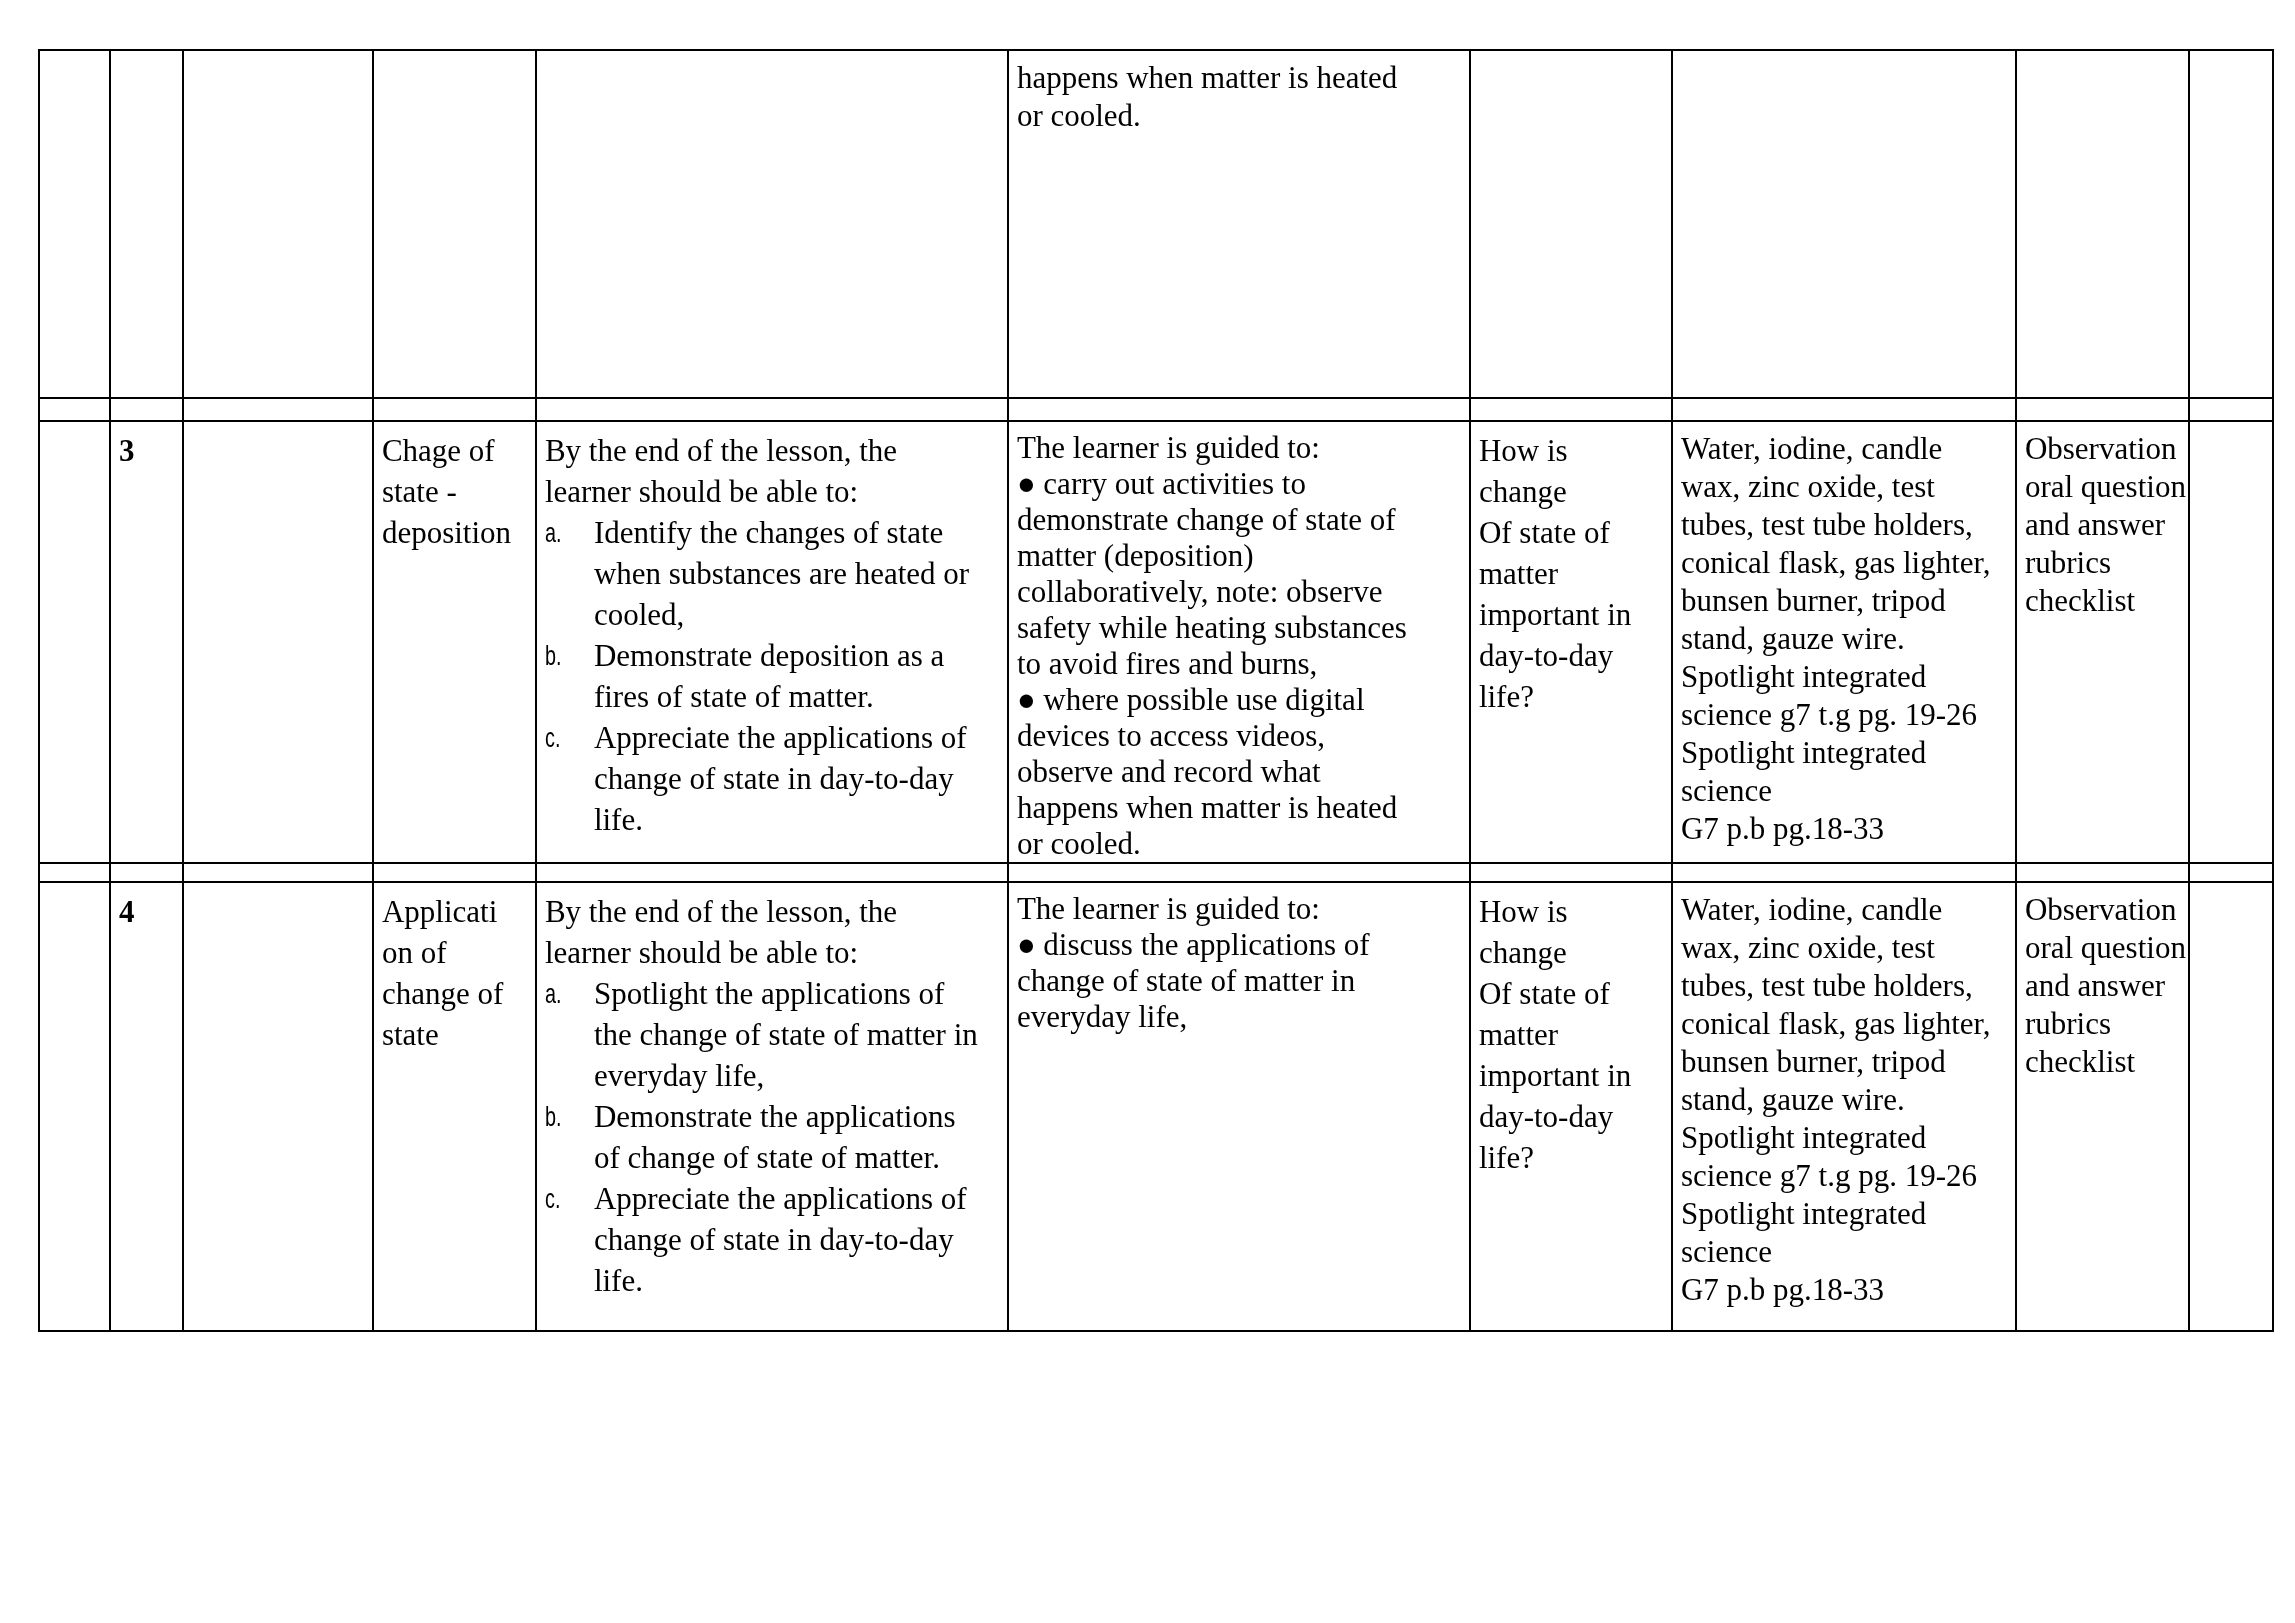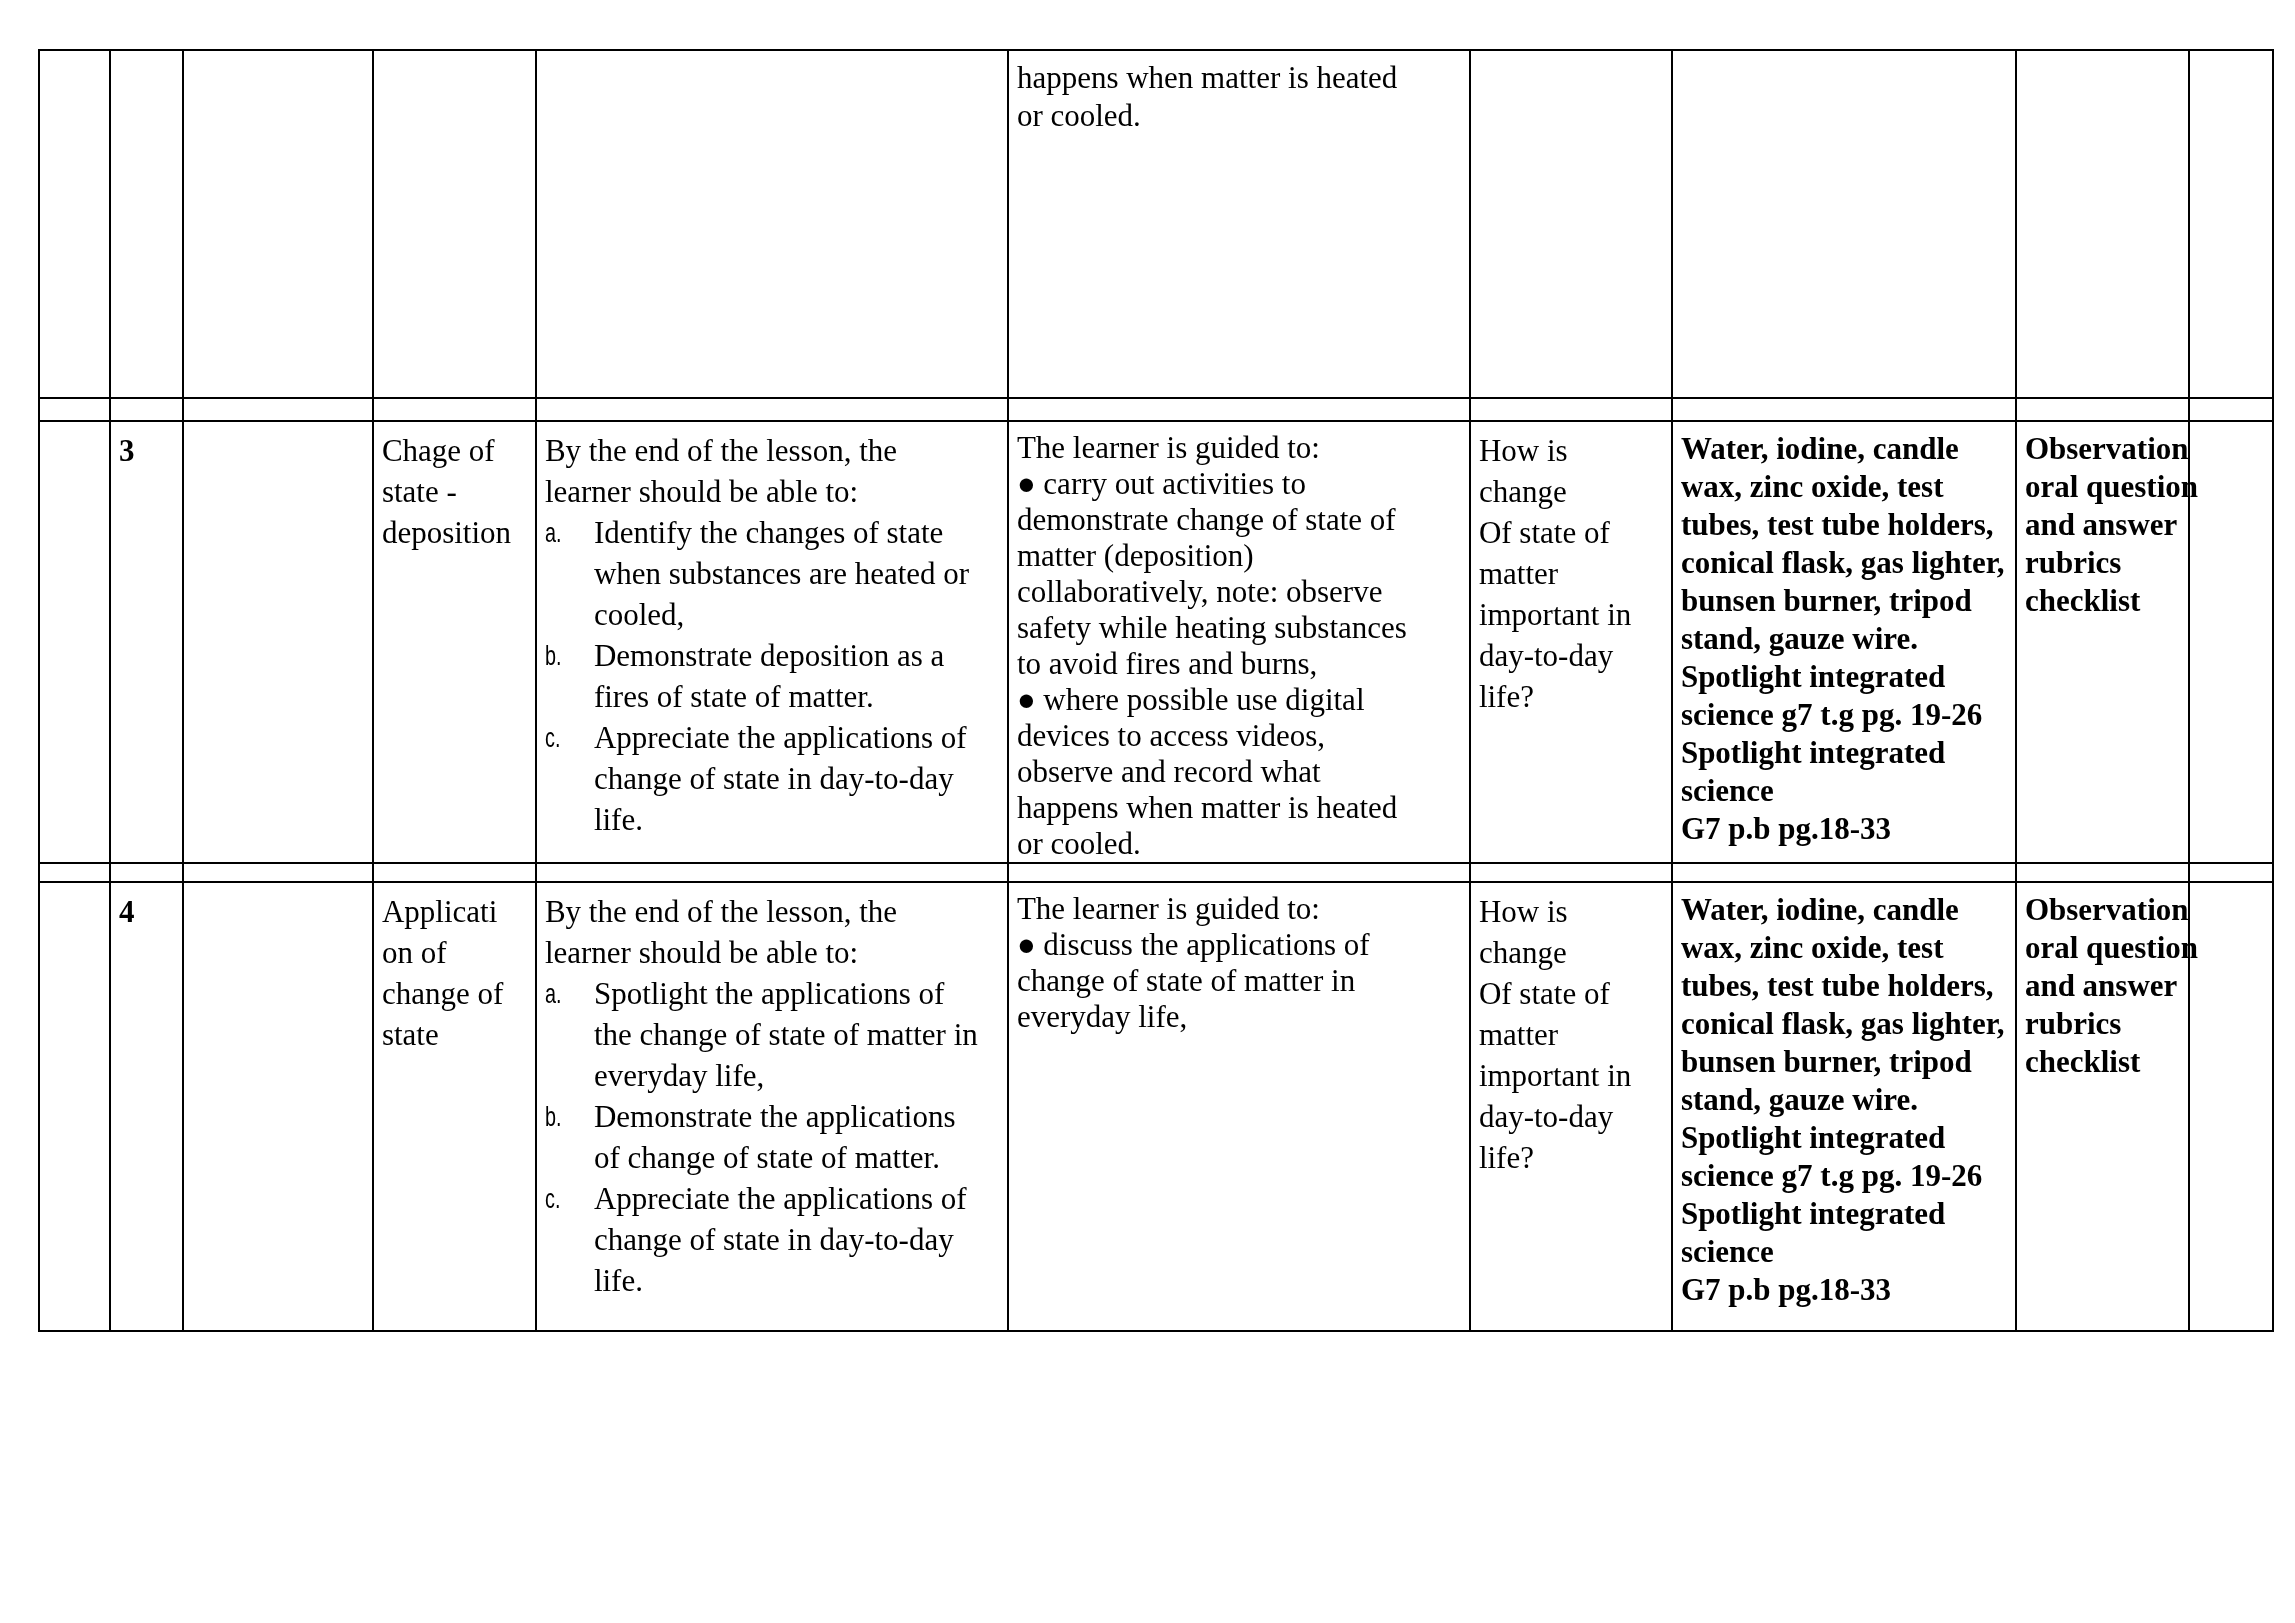--- a/index.html
+++ b/index.html
@@ -41,21 +41,21 @@
   td.exp .pre { line-height: 36px; }
   td.cont { padding-top: 11.8px; line-height: 38px; }
   td.cont .pre { line-height: 38px; }
   td.inq { padding-left: 14.4px; padding-top: 10.5px; }
   td.res, td.assess {
     font-size: 29px;
     line-height: 38px;
     padding-left: 15.7px;
     padding-top: 10.5px;
   }
-  td.res .pre, td.assess .pre { line-height: 38px; font-weight: bold; }
+  td.res .pre, td.assess .pre { line-height: 38px; }
   td.topic { padding-top: 10.5px; }
   td.obj { padding-top: 9.2px; }
   .obj-item { display: flex; align-items: flex-start; }
   .obj-marker {
     flex: 0 0 49px;
     font-family: "Liberation Sans", "DejaVu Sans", sans-serif;
     font-size: 27.5px;
     line-height: 41px;
     transform: scaleX(0.72);
     transform-origin: 0 50%;

